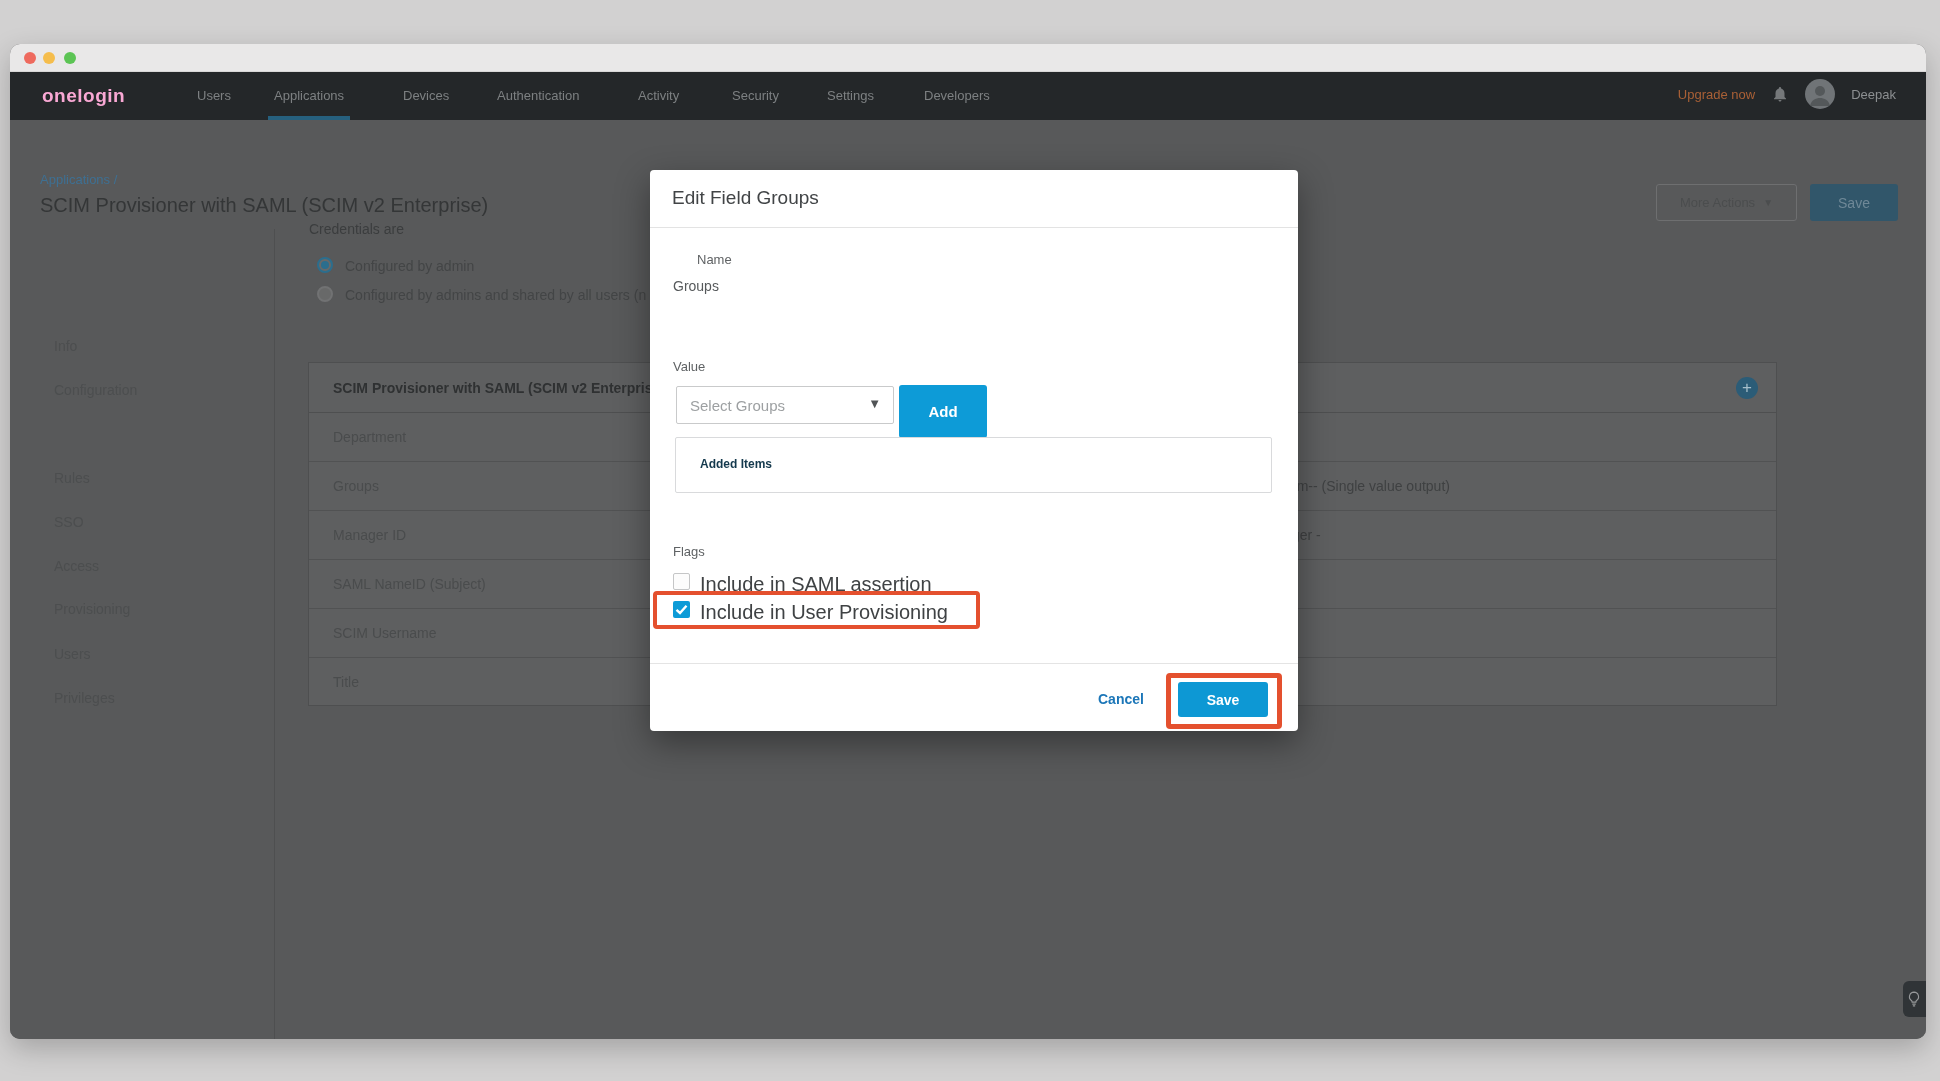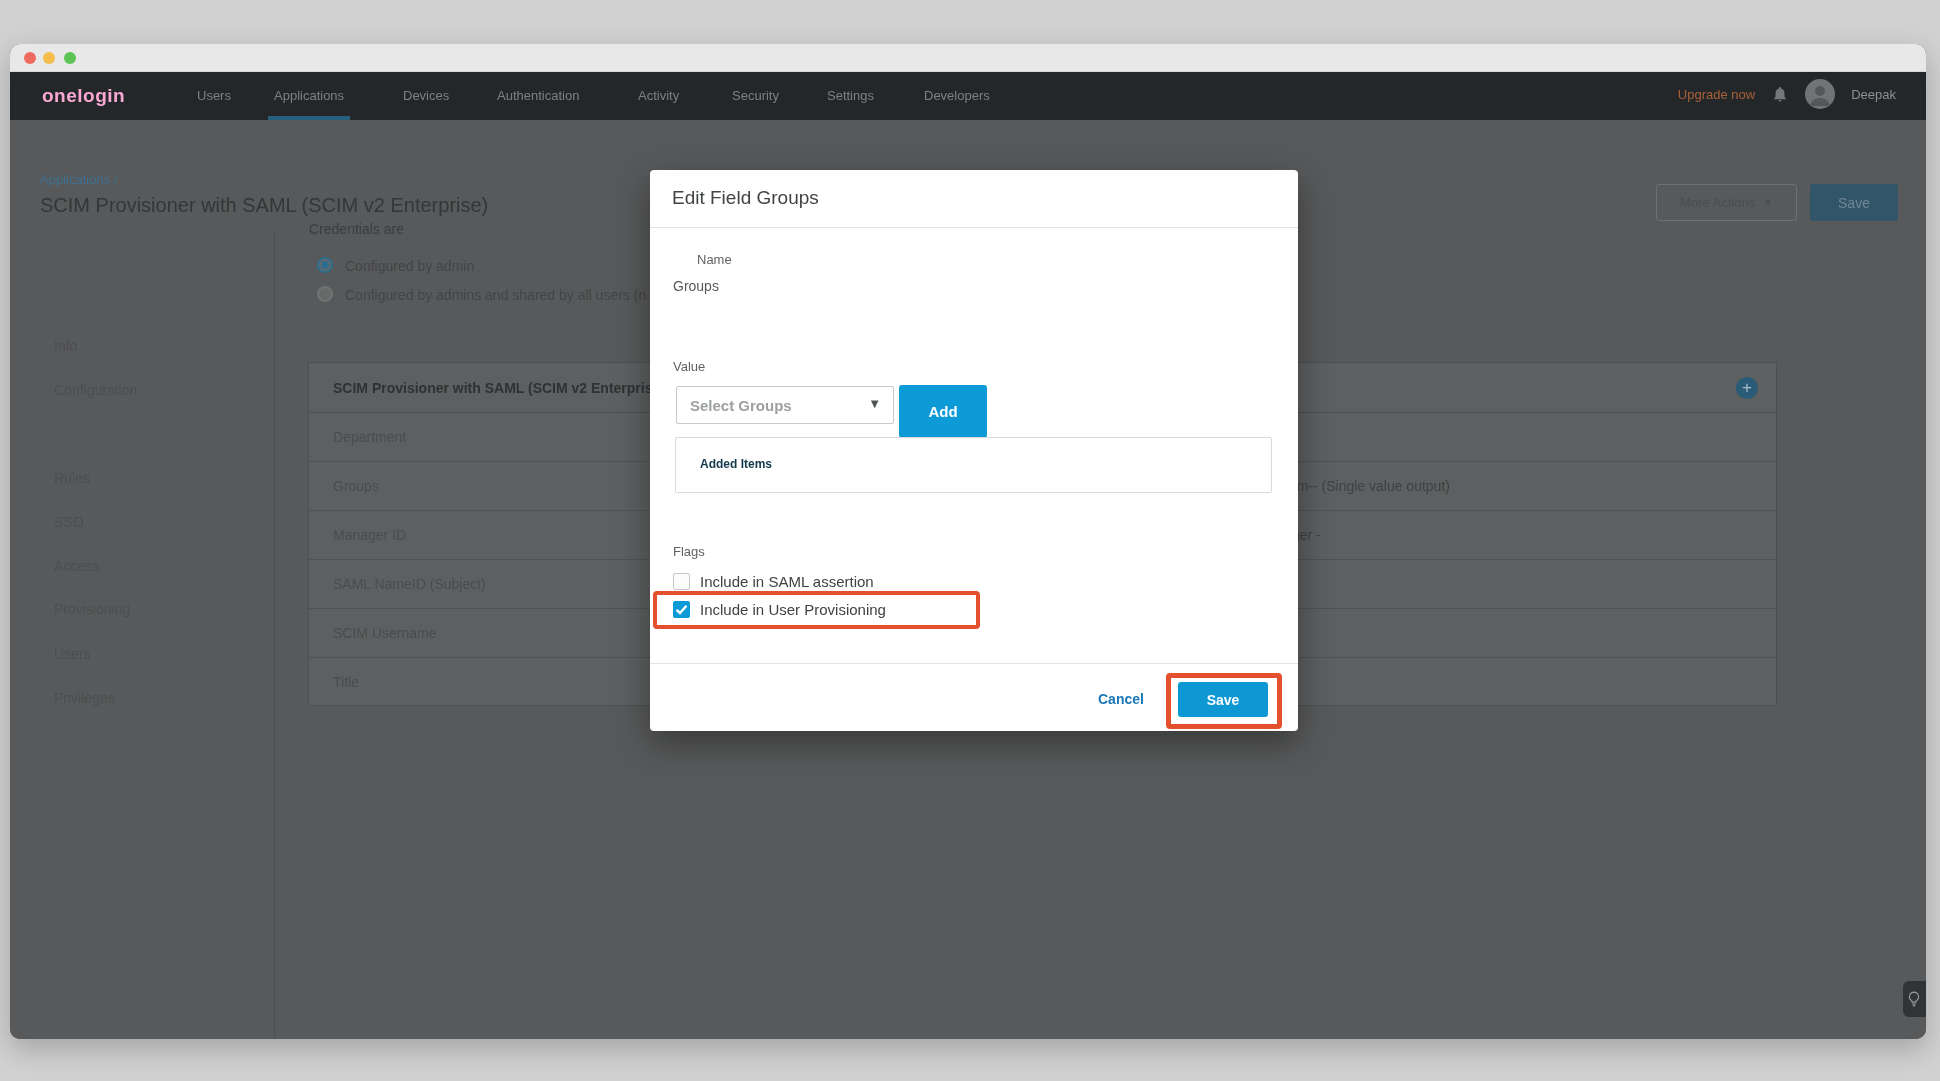--- a/index.html
+++ b/index.html
@@ -69,30 +69,30 @@
   .bulb-tile svg { position:absolute; left:4px; top:10px; }
 
   
   .modal { position:absolute; left:640px; top:126px; width:648px; height:561px; background:#ffffff; border-radius:4px;
            box-shadow:0 12px 34px rgba(0,0,0,.38); }
   .m-title { position:absolute; left:22px; top:17px; font-size:19px; color:#414446; }
   .m-div1 { position:absolute; left:0; top:57px; width:100%; height:1px; background:#e3e3e3; }
   .m-label { position:absolute; font-size:13px; color:#5f6264; }
   .m-name-value { position:absolute; left:23px; top:108px; font-size:14px; color:#56595b; }
   .m-select { position:absolute; left:26px; top:216px; width:218px; height:38px; border:1px solid #c9cacb; border-radius:2px; background:#fff; }
-  .m-select .ph { position:absolute; left:13px; top:10px; font-size:15px; color:#9da0a2;font-weight:bold; }
+  .m-select .ph { position:absolute; left:13px; top:10px; font-size:15px; color:#9da0a2; }
   .m-select .caret { position:absolute; right:12px; top:9px; font-size:13px; color:#515456; }
   .m-add { position:absolute; left:249px; top:215px; width:88px; height:53px; background:#0d9bd7; border-radius:3px;
            color:#ffffff; font-size:15px; font-weight:bold; display:flex; align-items:center; justify-content:center; }
   .m-box { position:absolute; left:25px; top:267px; width:597px; height:56px; border:1px solid #d9dadc; border-radius:2px; }
   .m-box-label { position:absolute; left:24px; top:19px; font-size:12px; font-weight:bold; color:#14394d; }
   .cb { position:absolute; left:23px; width:17px; height:17px; border-radius:2px; }
   .cb.off { border:1px solid #c5c6c7; background:#fcfcfc; }
   .cb.on { background:#0d9bd7; }
-  .cb-label { position:absolute; left:50px; font-size:15px; color:#3f4244; }
+  .cb-label { position:absolute; left:50px; font-size:20px; color:#3f4244; }
   .hl { position:absolute; border:4px solid #e4502e; border-radius:4px; }
   .hl-flag { left:3px; top:421px; width:327px; height:38px; }
   .hl-save { left:516px; top:503px; width:116px; height:56px; border-width:5px; }
   .m-div2 { position:absolute; left:0; top:493px; width:100%; height:1px; background:#e4e4e4; }
   .m-cancel { position:absolute; left:448px; top:521px; font-size:14px; font-weight:bold; color:#1b76b8; cursor:pointer; }
   .m-save { position:absolute; left:528px; top:512px; width:90px; height:35px; background:#0d98d4; border-radius:3px;
             color:#ffffff; font-size:14px; font-weight:bold; display:flex; align-items:center; justify-content:center; }
 </style>
 </head>
 <body>

